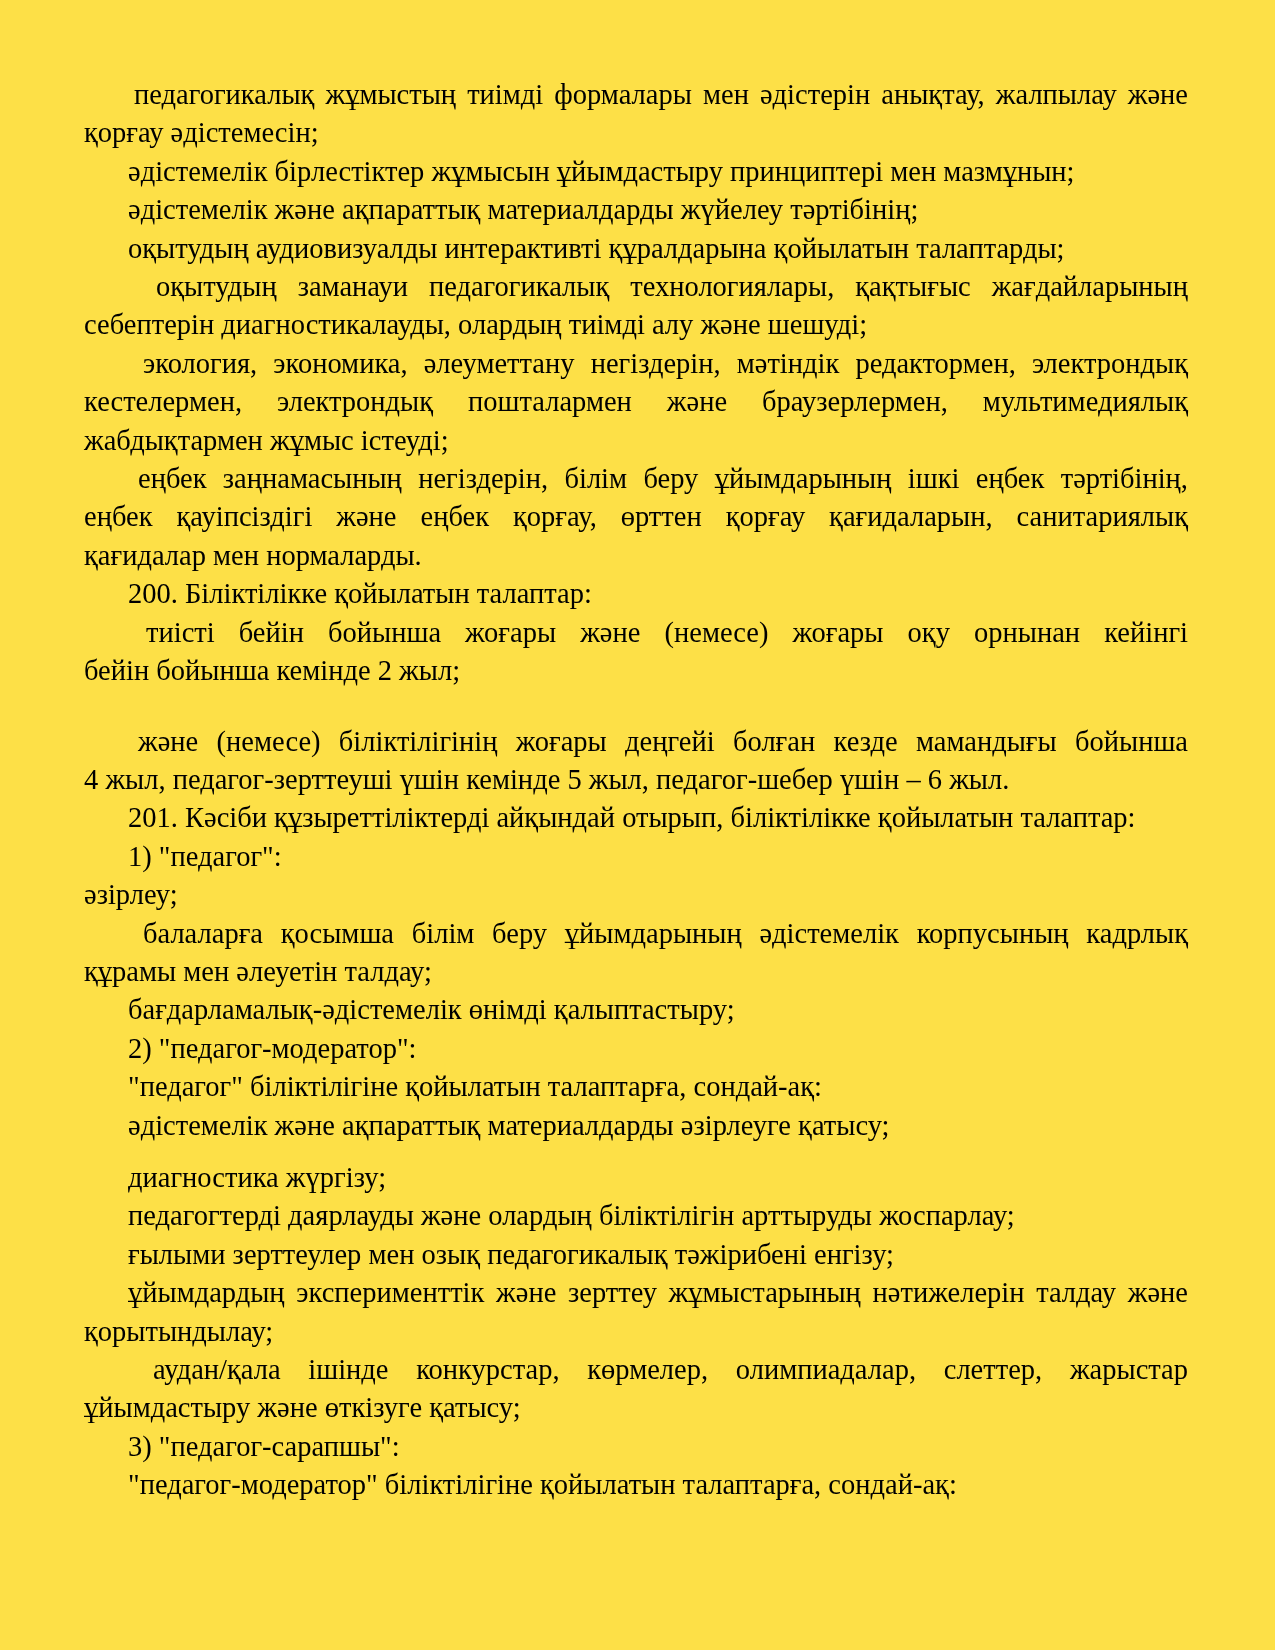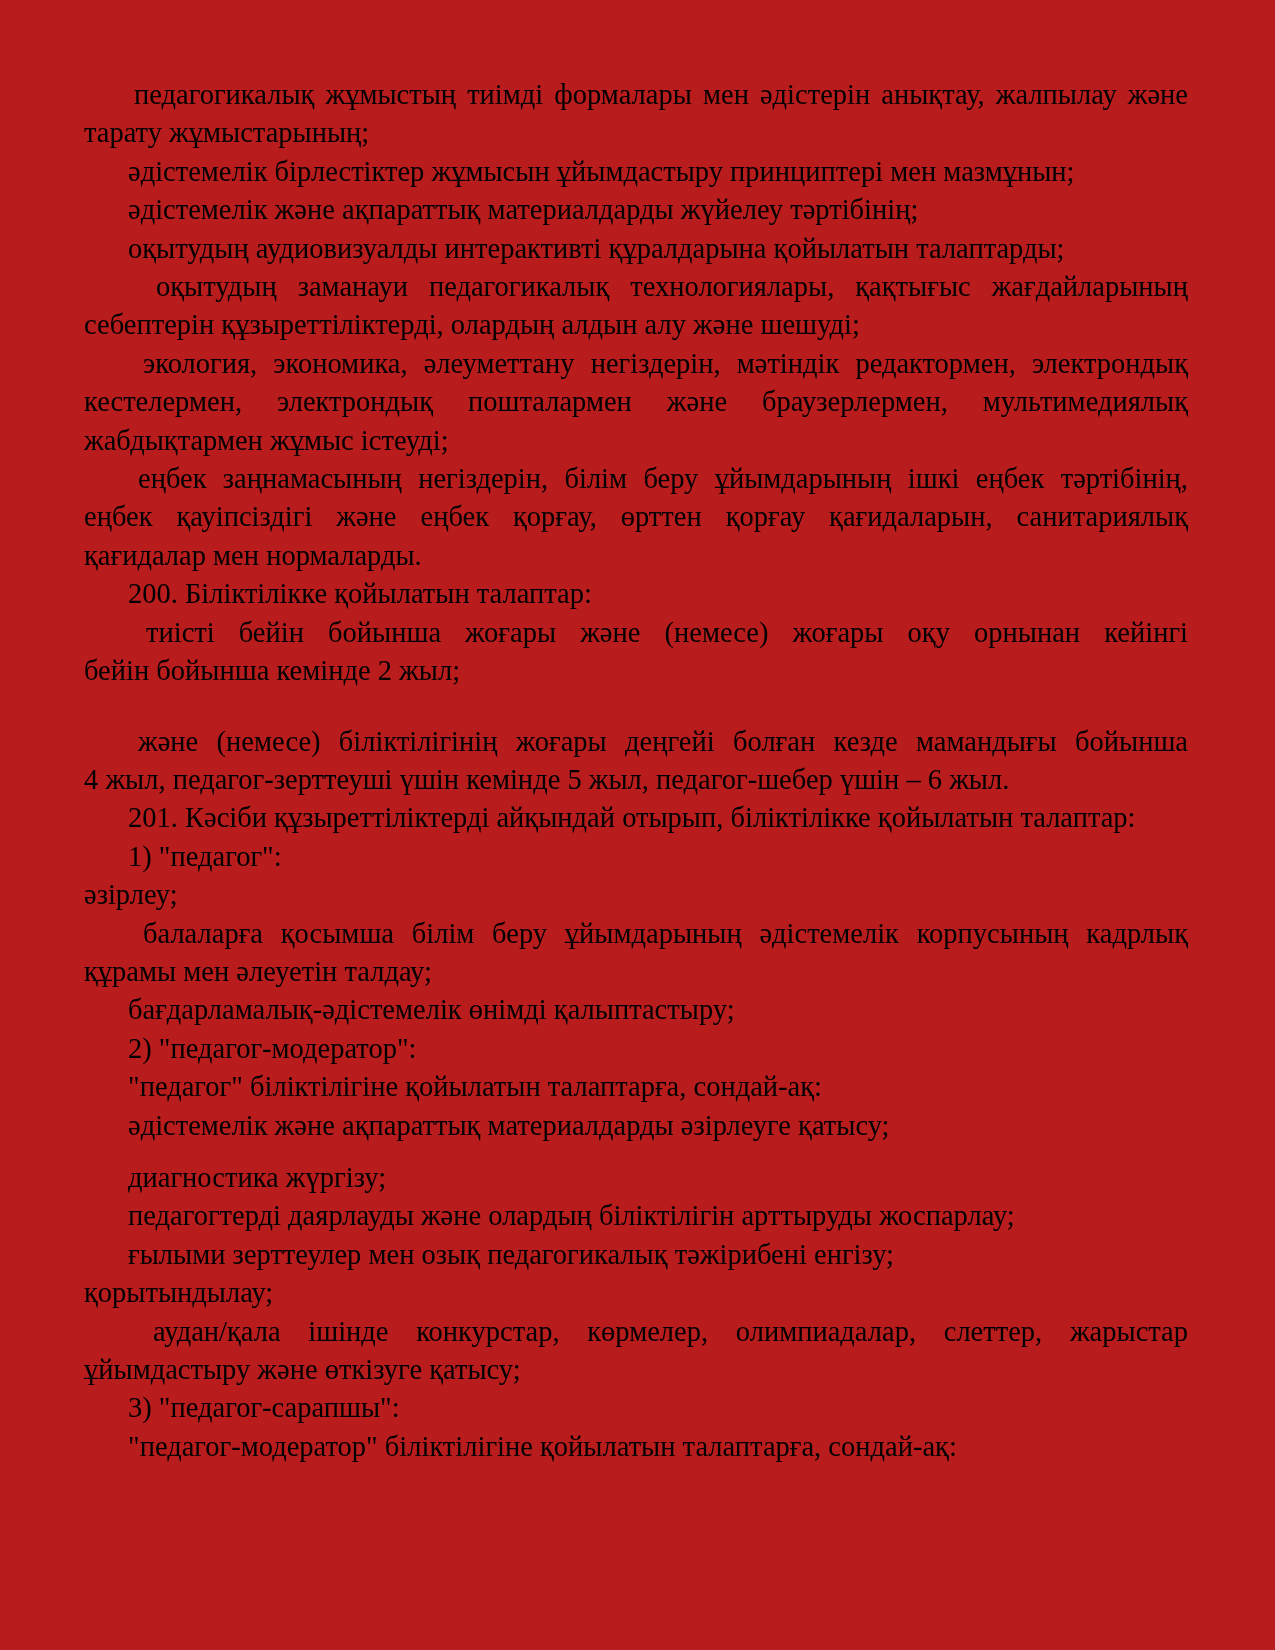--- a/index.html
+++ b/index.html
@@ -4,21 +4,21 @@
 <style>
   html, body {
     margin: 0;
     padding: 0;
     background: #ffffff;
   }
   .page {
     position: relative;
     width: 1275px;
     height: 1650px;
-    background: #b91c1c;
+    background: #fde047;
     overflow: hidden;
     text-decoration: underline;
   }
   .doc {
     position: absolute;
     left: 84px;
     top: 76px;
     width: 1104px;
     font-family: "Liberation Serif", "DejaVu Serif", serif;
     font-size: 28.5px;
@@ -36,34 +36,34 @@
     text-align-last: justify;
   }
 </style>
 </head>
 <body>
 
 <div class="page">
   <div class="doc" id="doc-body">
       <div class="paragraph">
         <div class="line stretch" style="padding-left: 50px;">педагогикалық жұмыстың тиімді формалары мен әдістерін анықтау, жалпылау және</div>
-        <div class="line">тарату жұмыстарының;</div>
+        <div class="line">қорғау әдістемесін;</div>
       </div>
       <div class="paragraph">
         <div class="line" style="padding-left: 44px;">әдістемелік бірлестіктер жұмысын ұйымдастыру принциптері мен мазмұнын;</div>
       </div>
       <div class="paragraph">
         <div class="line" style="padding-left: 44px;">әдістемелік және ақпараттық материалдарды жүйелеу тәртібінің;</div>
       </div>
       <div class="paragraph">
         <div class="line" style="padding-left: 44px;">оқытудың аудиовизуалды интерактивті құралдарына қойылатын талаптарды;</div>
       </div>
       <div class="paragraph">
         <div class="line stretch" style="padding-left: 72px;">оқытудың заманауи педагогикалық технологиялары, қақтығыс жағдайларының</div>
-        <div class="line">себептерін құзыреттіліктерді, олардың алдын алу және шешуді;</div>
+        <div class="line">себептерін диагностикалауды, олардың тиімді алу және шешуді;</div>
       </div>
       <div class="paragraph">
         <div class="line stretch" style="padding-left: 59px;">экология, экономика, әлеуметтану негіздерін, мәтіндік редактормен, электрондық</div>
         <div class="line stretch">кестелермен, электрондық пошталармен және браузерлермен, мультимедиялық</div>
         <div class="line">жабдықтармен жұмыс істеуді;</div>
       </div>
       <div class="paragraph">
         <div class="line stretch" style="padding-left: 54px;">еңбек заңнамасының негіздерін, білім беру ұйымдарының ішкі еңбек тәртібінің,</div>
         <div class="line stretch">еңбек қауіпсіздігі және еңбек қорғау, өрттен қорғау қағидаларын, санитариялық</div>
         <div class="line">қағидалар мен нормаларды.</div>
@@ -107,20 +107,21 @@
       <div class="paragraph">
         <div class="line" style="padding-left: 44px; margin-top: 14px;">диагностика жүргізу;</div>
       </div>
       <div class="paragraph">
         <div class="line" style="padding-left: 44px;">педагогтерді даярлауды және олардың біліктілігін арттыруды жоспарлау;</div>
       </div>
       <div class="paragraph">
         <div class="line" style="padding-left: 44px;">ғылыми зерттеулер мен озық педагогикалық тәжірибені енгізу;</div>
       </div>
       <div class="paragraph">
+        <div class="line stretch" style="padding-left: 44px;">ұйымдардың эксперименттік және зерттеу жұмыстарының нәтижелерін талдау және</div>
         <div class="line">қорытындылау;</div>
       </div>
       <div class="paragraph">
         <div class="line stretch" style="padding-left: 69px;">аудан/қала ішінде конкурстар, көрмелер, олимпиадалар, слеттер, жарыстар</div>
         <div class="line">ұйымдастыру және өткізуге қатысу;</div>
       </div>
       <div class="paragraph">
         <div class="line" style="padding-left: 44px;">3) "педагог-сарапшы":</div>
       </div>
       <div class="paragraph">

